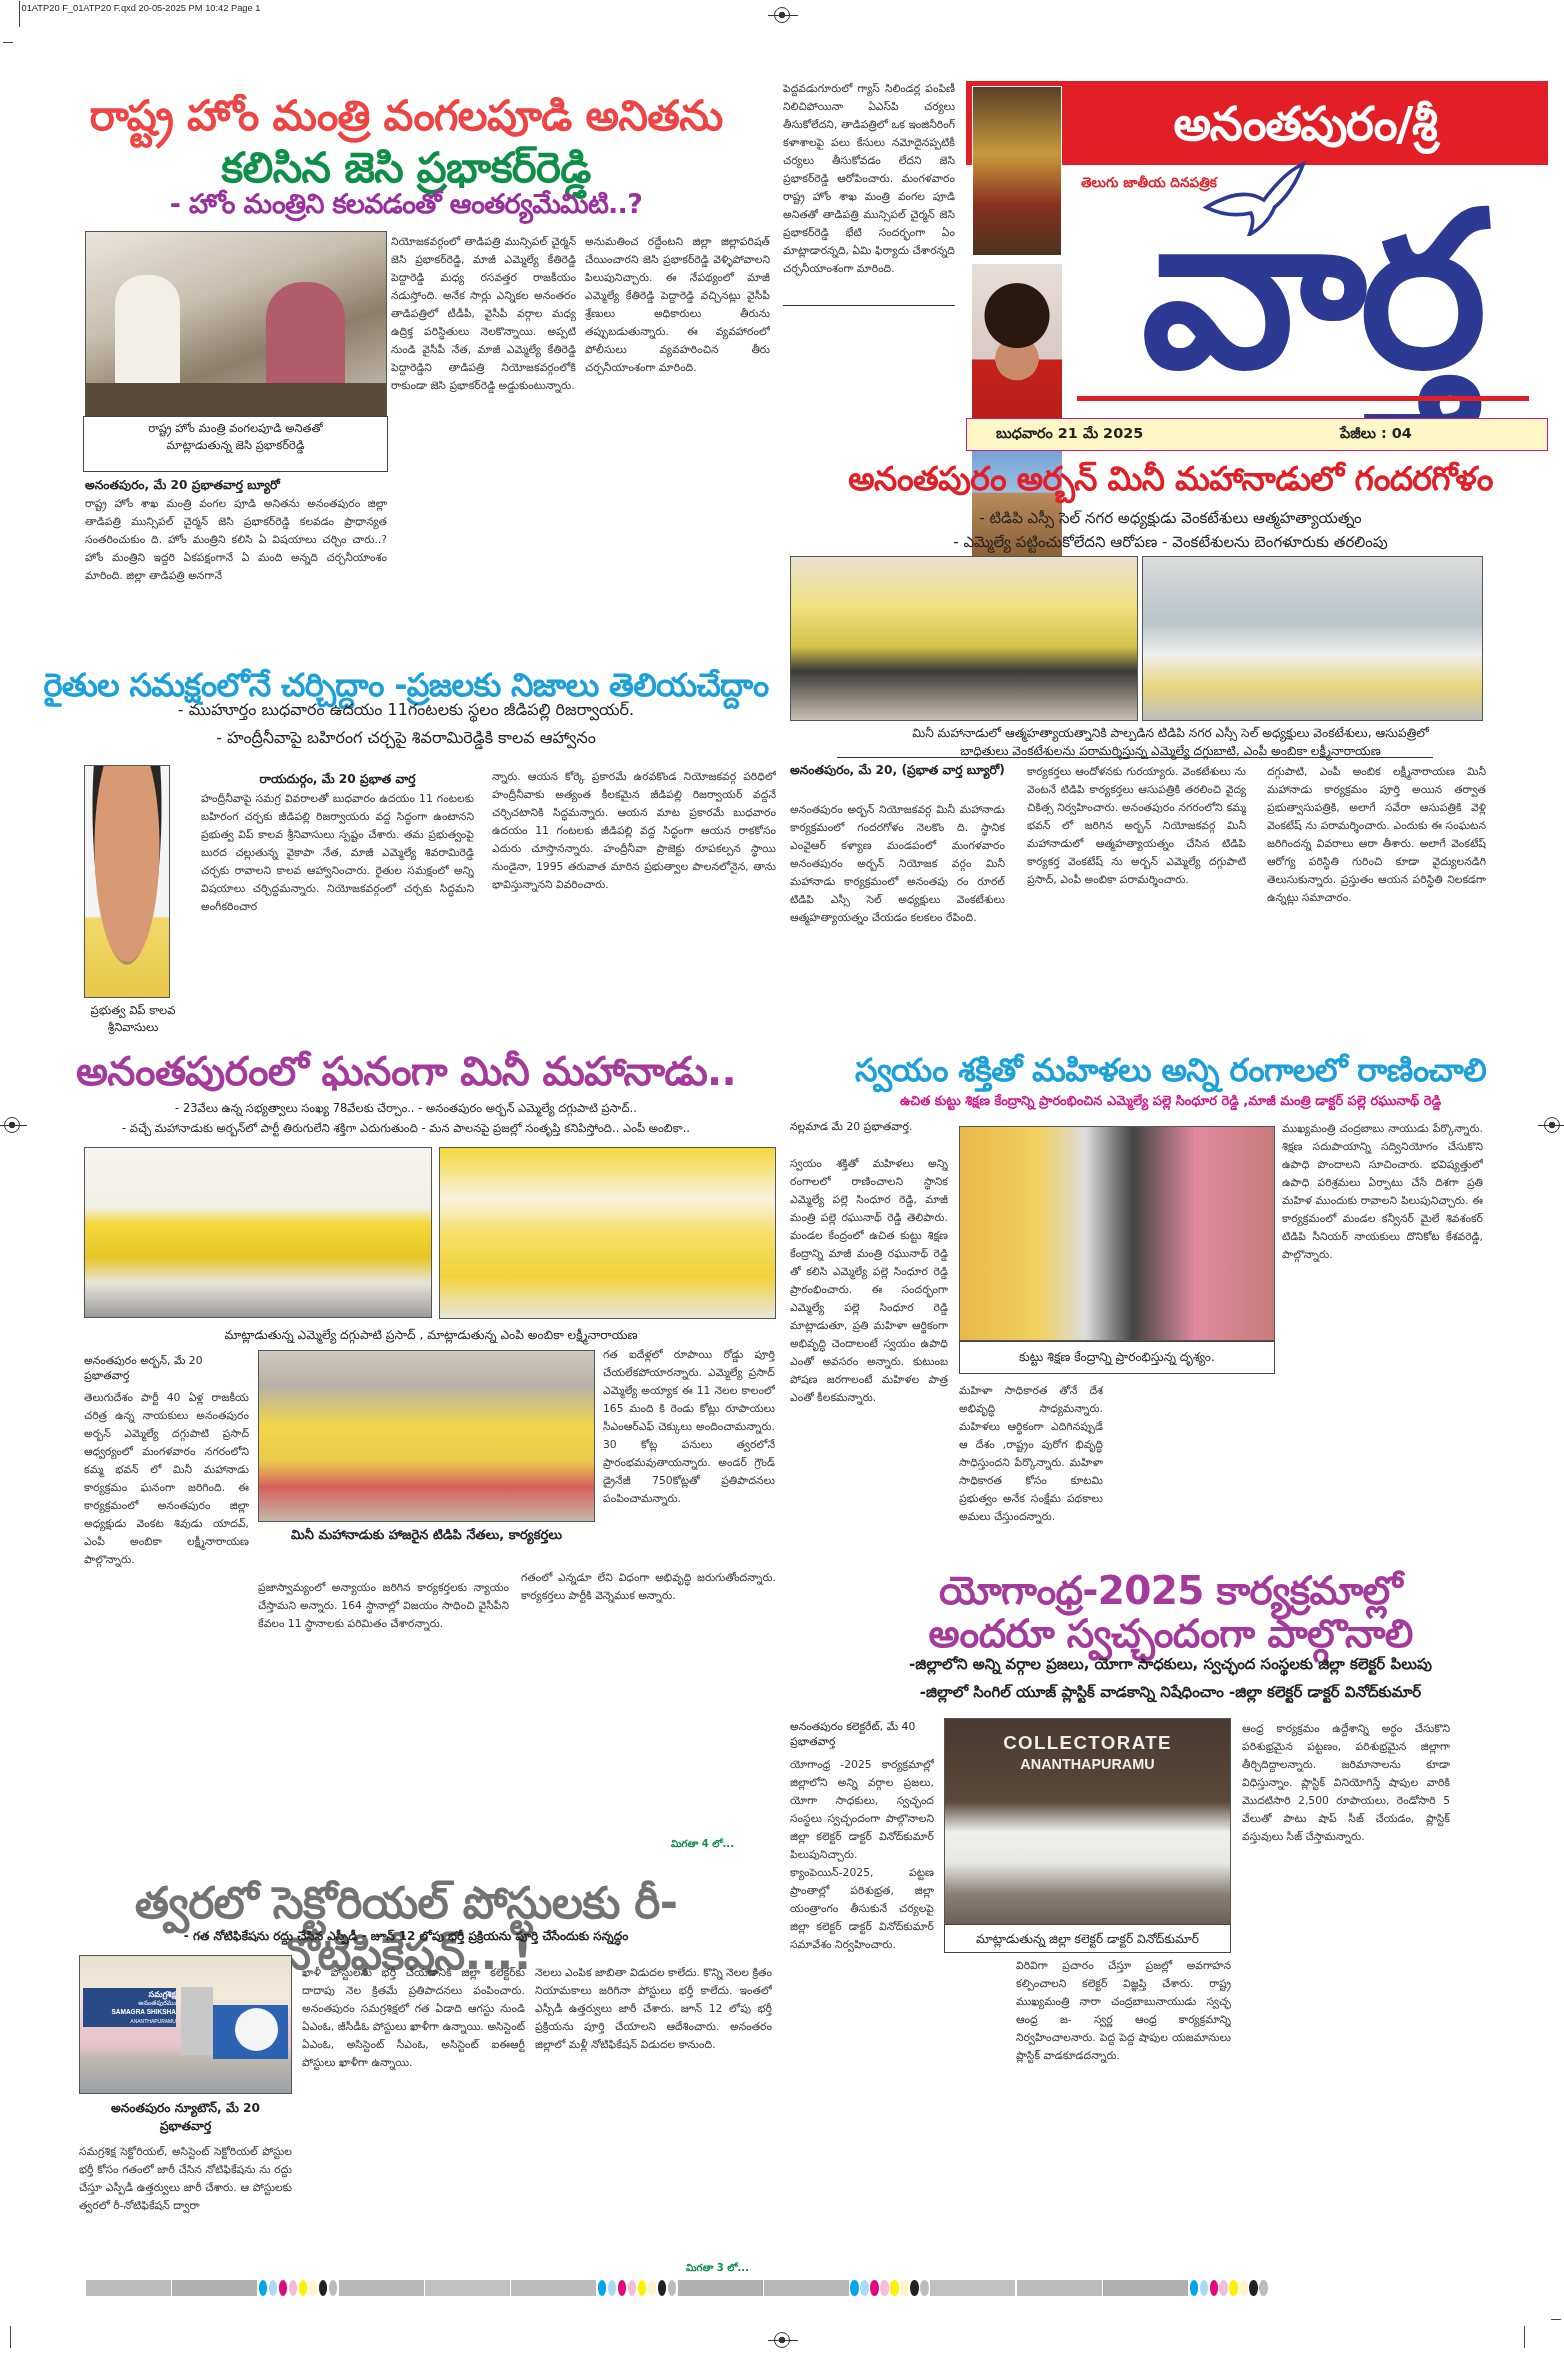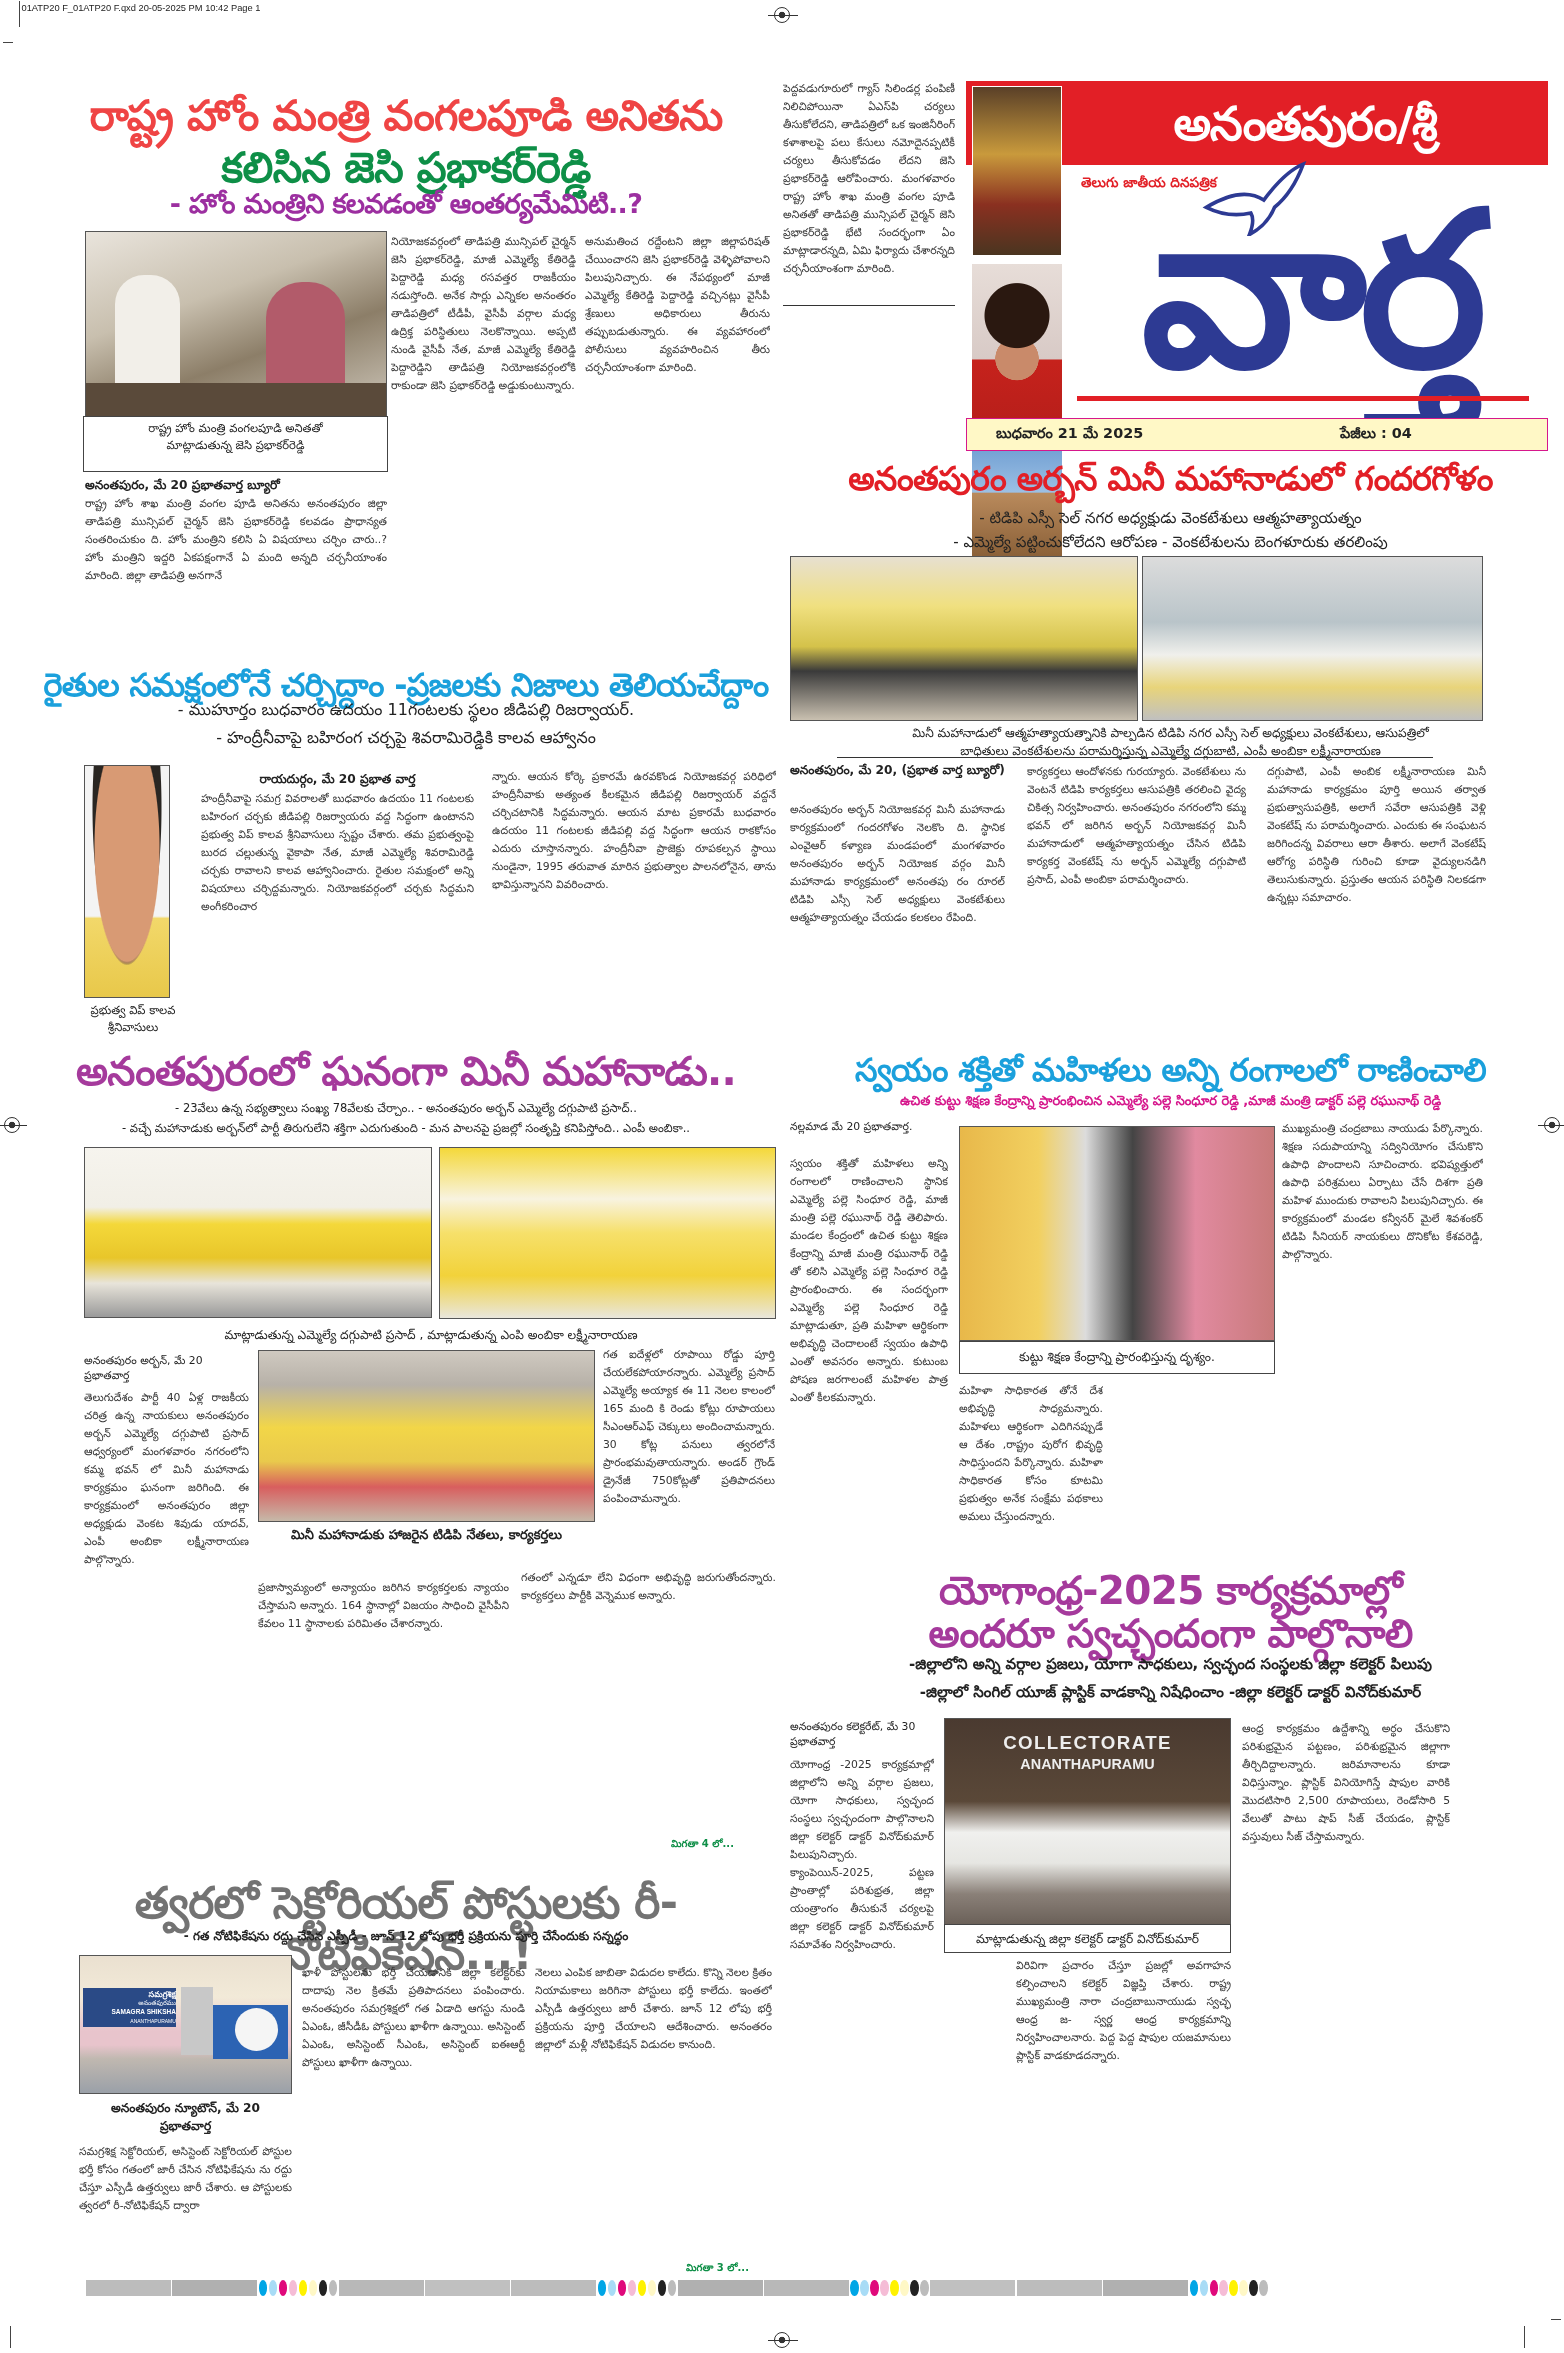--- a/index.html
+++ b/index.html
@@ -133,21 +133,21 @@
   <div class="abs capbox cap" style="left:959px;top:1341px;width:316px;height:33px;font-size:12.2px;padding-top:7.2px;">కుట్టు శిక్షణ కేంద్రాన్ని ప్రారంభిస్తున్న దృశ్యం.</div>
   <div class="abs body" style="left:959px;top:1382px;width:144px;height:180px;overflow:hidden;">మహిళా సాధికారత తోనే దేశ అభివృద్ధి సాధ్యమన్నారు. మహిళలు ఆర్థికంగా ఎదిగినప్పుడే ఆ దేశం ,రాష్ట్రం పురోగ భివృద్ధి సాధిస్తుందని పేర్కొన్నారు. మహిళా సాధికారత కోసం కూటమి ప్రభుత్వం అనేక సంక్షేమ పథకాలు అమలు చేస్తుందన్నారు.</div>
   <div class="abs body" style="left:1282px;top:1120px;width:201px;height:445px;overflow:hidden;">ముఖ్యమంత్రి చంద్రబాబు నాయుడు పేర్కొన్నారు. శిక్షణ సదుపాయాన్ని సద్వినియోగం చేసుకొని ఉపాధి పొందాలని సూచించారు. భవిష్యత్తులో ఉపాధి పరిశ్రమలు ఏర్పాటు చేసే దిశగా ప్రతి మహిళ ముందుకు రావాలని పిలుపునిచ్చారు. ఈ కార్యక్రమంలో మండల కన్వీనర్ మైలే శివశంకర్ టిడిపి సీనియర్ నాయకులు దొనికోట కేశవరెడ్డి, పాల్గొన్నారు.</div>
 </section>
 
 <section>
   <div class="abs hl" style="left:790px;top:1569px;width:761px;font-size:39px;color:#a53a9c;">యోగాంధ్ర-2025 కార్యక్రమాల్లో</div>
   <div class="abs hl" style="left:790px;top:1612px;width:761px;font-size:39px;color:#a53a9c;">అందరూ స్వచ్ఛందంగా పాల్గొనాలి</div>
   <div class="abs sub" style="left:790px;top:1652px;width:761px;font-size:15px;font-weight:bold;">-జిల్లాలోని అన్ని వర్గాల ప్రజలు, యోగా సాధకులు, స్వచ్ఛంద సంస్థలకు జిల్లా కలెక్టర్ పిలుపు</div>
   <div class="abs sub" style="left:790px;top:1680px;width:761px;font-size:15px;font-weight:bold;">-జిల్లాలో సింగిల్ యూజ్ ప్లాస్టిక్ వాడకాన్ని నిషేధించాం -జిల్లా కలెక్టర్ డాక్టర్ వినోద్‌కుమార్</div>
-  <div class="abs dateline" style="left:790px;top:1720px;width:144px;font-weight:normal;font-size:10.8px;">అనంతపురం కలెక్టరేట్, మే 30 ప్రభాతవార్త</div>
+  <div class="abs dateline" style="left:790px;top:1720px;width:144px;font-weight:normal;font-size:10.8px;">అనంతపురం కలెక్టరేట్, మే 40 ప్రభాతవార్త</div>
   <div class="abs body" style="left:790px;top:1756px;width:144px;height:302px;overflow:hidden;">యోగాంధ్ర -2025 కార్యక్రమాల్లో జిల్లాలోని అన్ని వర్గాల ప్రజలు, యోగా సాధకులు, స్వచ్ఛంద సంస్థలు స్వచ్ఛందంగా పాల్గొనాలని జిల్లా కలెక్టర్ డాక్టర్ వినోద్‌కుమార్ పిలుపునిచ్చారు. క్యాంపెయిన్-2025, పట్టణ ప్రాంతాల్లో పరిశుభ్రత, జిల్లా యంత్రాంగం తీసుకునే చర్యలపై జిల్లా కలెక్టర్ డాక్టర్ వినోద్‌కుమార్ సమావేశం నిర్వహించారు.</div>
   <div class="abs photo" style="left:944px;top:1718px;width:287px;height:208px;background:linear-gradient(180deg,#4a3a30 0%,#5a4838 40%,#f0f0ee 55%,#e6e6e2 70%,#8a8078 85%,#6a6058 100%);">
     <div style="position:absolute;left:0;top:13px;width:100%;text-align:center;color:#eee;font-weight:bold;font-size:18.7px;letter-spacing:1.4px;font-family:'Liberation Sans',sans-serif;">COLLECTORATE</div>
     <div style="position:absolute;left:0;top:37px;width:100%;text-align:center;color:#eee;font-weight:bold;font-size:14.4px;font-family:'Liberation Sans',sans-serif;">ANANTHAPURAMU</div>
   </div>
   <div class="abs capbox cap" style="left:944px;top:1924px;width:287px;height:29px;font-size:12.2px;padding-top:5.7px;">మాట్లాడుతున్న జిల్లా కలెక్టర్ డాక్టర్ వినోద్‌కుమార్</div>
   <div class="abs body" style="left:1016px;top:1957px;width:215px;height:316px;overflow:hidden;">విరివిగా ప్రచారం చేస్తూ ప్రజల్లో అవగాహన కల్పించాలని కలెక్టర్ విజ్ఞప్తి చేశారు. రాష్ట్ర ముఖ్యమంత్రి నారా చంద్రబాబునాయుడు స్వచ్ఛ ఆంధ్ర జ- స్వర్ణ ఆంధ్ర కార్యక్రమాన్ని నిర్వహించాలనారు. పెద్ద పెద్ద షాపుల యజమానులు ప్లాస్టిక్ వాడకూడదన్నారు.</div>
   <div class="abs body" style="left:1242px;top:1720px;width:208px;height:553px;overflow:hidden;">ఆంధ్ర కార్యక్రమం ఉద్దేశాన్ని అర్థం చేసుకొని పరిశుభ్రమైన పట్టణం, పరిశుభ్రమైన జిల్లాగా తీర్చిదిద్దాలన్నారు. జరిమానాలను కూడా విధిస్తున్నాం. ప్లాస్టిక్ వినియోగిస్తే షాపుల వారికి మొదటిసారి 2,500 రూపాయలు, రెండోసారి 5 వేలుతో పాటు షాప్ సీజ్ చేయడం, ప్లాస్టిక్ వస్తువులు సీజ్ చేస్తామన్నారు.</div>
 </section>
 

